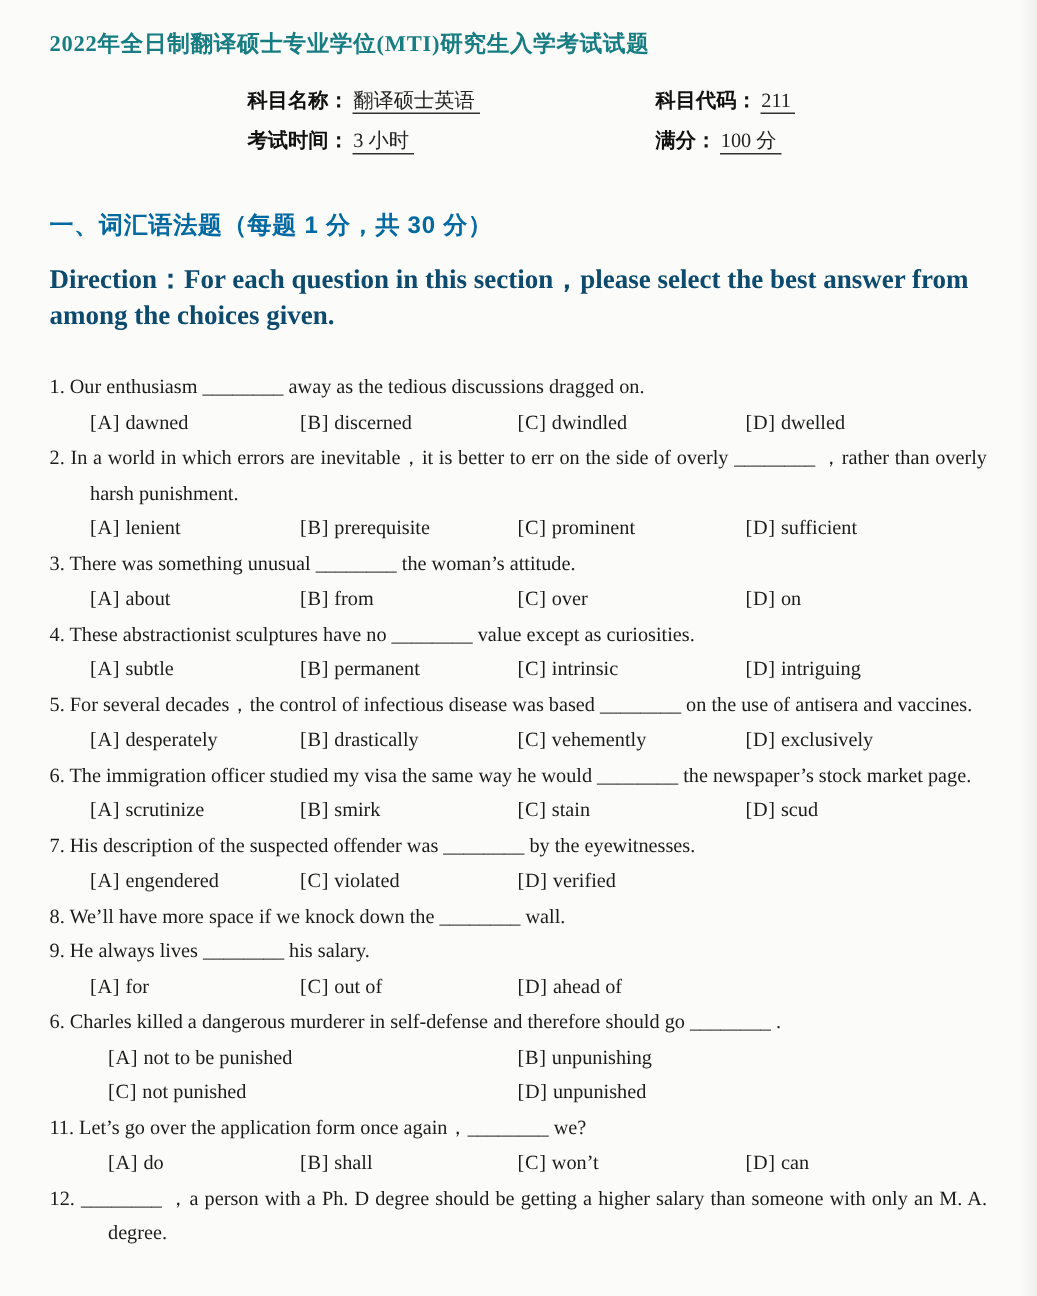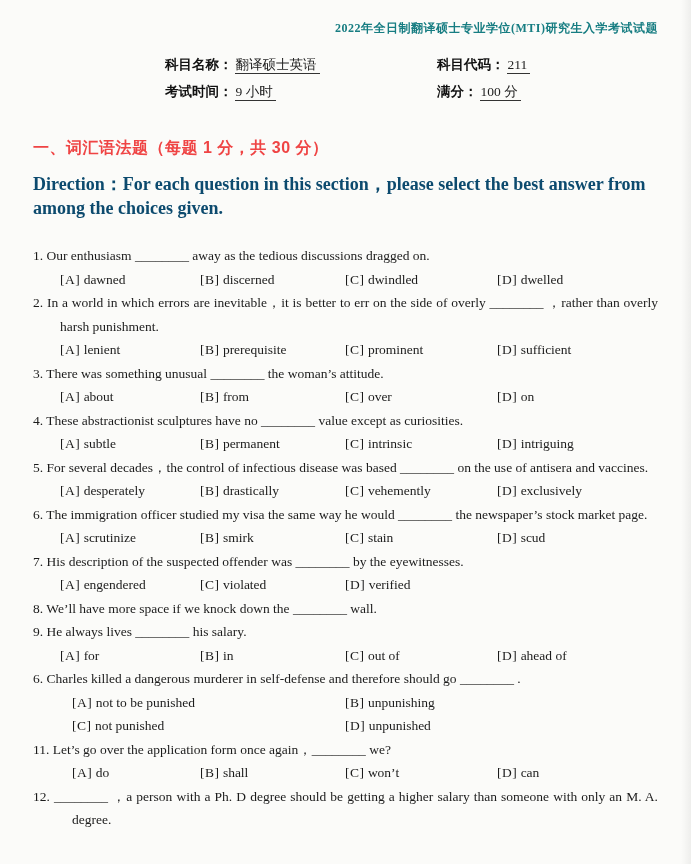--- a/index.html
+++ b/index.html
@@ -23,23 +23,23 @@
   .page::after {
     content: "";
     position: absolute;
     top: 0; right: 0; bottom: 0;
     width: 10px;
     background: linear-gradient(to right, rgba(0,0,0,0), rgba(0,0,0,0.05));
     pointer-events: none;
   }
   .doc-title {
     margin: 8px 0 0 0;
-    text-align: right;
+    text-align: left;
     font-family: "Liberation Serif", "DejaVu Serif", serif;
-    font-size: 12px;
+    font-size: 15px;
     font-weight: bold;
     color: #177d82;
     letter-spacing: 0.5px;
   }
   .header-fields {
     margin: 18px 0 0 132px;
     display: grid;
     grid-template-columns: 272px 1fr;
     row-gap: 7px;
     font-size: 13.5px;
@@ -55,21 +55,21 @@
     color: #222;
     border-bottom: 1px solid #333;
     padding: 0 3px 1px 1px;
     margin-left: 2px;
   }
   .section-title {
     margin: 36px 0 0 0;
     font-family: "Liberation Sans", "DejaVu Sans", sans-serif;
     font-size: 16px;
     font-weight: bold;
-    color: #ef4444;
+    color: #0369a1;
     letter-spacing: 0.5px;
   }
   .direction {
     margin: 14px 0 0 0;
     font-size: 18px;
     font-weight: bold;
     line-height: 23.5px;
     color: #0c4a6e;
   }
   #questions {
@@ -106,21 +106,21 @@
   <h1 class="doc-title">2022年全日制翻译硕士专业学位(MTI)研究生入学考试试题</h1>
 
   <div class="header-fields">
     <div class="field">
       <span class="field-label">科目名称：</span><span class="field-value">翻译硕士英语</span>
     </div>
     <div class="field">
       <span class="field-label">科目代码：</span><span class="field-value">211</span>
     </div>
     <div class="field">
-      <span class="field-label">考试时间：</span><span class="field-value">9 小时</span>
+      <span class="field-label">考试时间：</span><span class="field-value">3 小时</span>
     </div>
     <div class="field">
       <span class="field-label">满分：</span><span class="field-value">100 分</span>
     </div>
   </div>
 
   <h2 class="section-title">一、词汇语法题（每题 1 分，共 30 分）</h2>
 
   <p class="direction">Direction：For each question in this section，please select the best answer from among the choices given.</p>
 
@@ -170,21 +170,20 @@
       <p class="q-text">7. His description of the suspected offender was ________ by the eyewitnesses.</p>
       <div class="opts four">
         <span class="opt"><span class="bracket">[A]</span> engendered</span>
         <span class="opt"><span class="bracket">[C]</span> violated</span>
         <span class="opt"><span class="bracket">[D]</span> verified</span>
       </div>
       <p class="q-text">8. We’ll have more space if we knock down the ________ wall.</p>
       <p class="q-text">9. He always lives ________ his salary.</p>
       <div class="opts four">
         <span class="opt"><span class="bracket">[A]</span> for</span>
-        <span class="opt"><span class="bracket">[B]</span> in</span>
         <span class="opt"><span class="bracket">[C]</span> out of</span>
         <span class="opt"><span class="bracket">[D]</span> ahead of</span>
       </div>
       <p class="q-text wide">6. Charles killed a dangerous murderer in self-defense and therefore should go ________ .</p>
       <div class="opts two wide">
         <span class="opt"><span class="bracket">[A]</span> not to be punished</span>
         <span class="opt"><span class="bracket">[B]</span> unpunishing</span>
         <span class="opt"><span class="bracket">[C]</span> not punished</span>
         <span class="opt"><span class="bracket">[D]</span> unpunished</span>
       </div>

